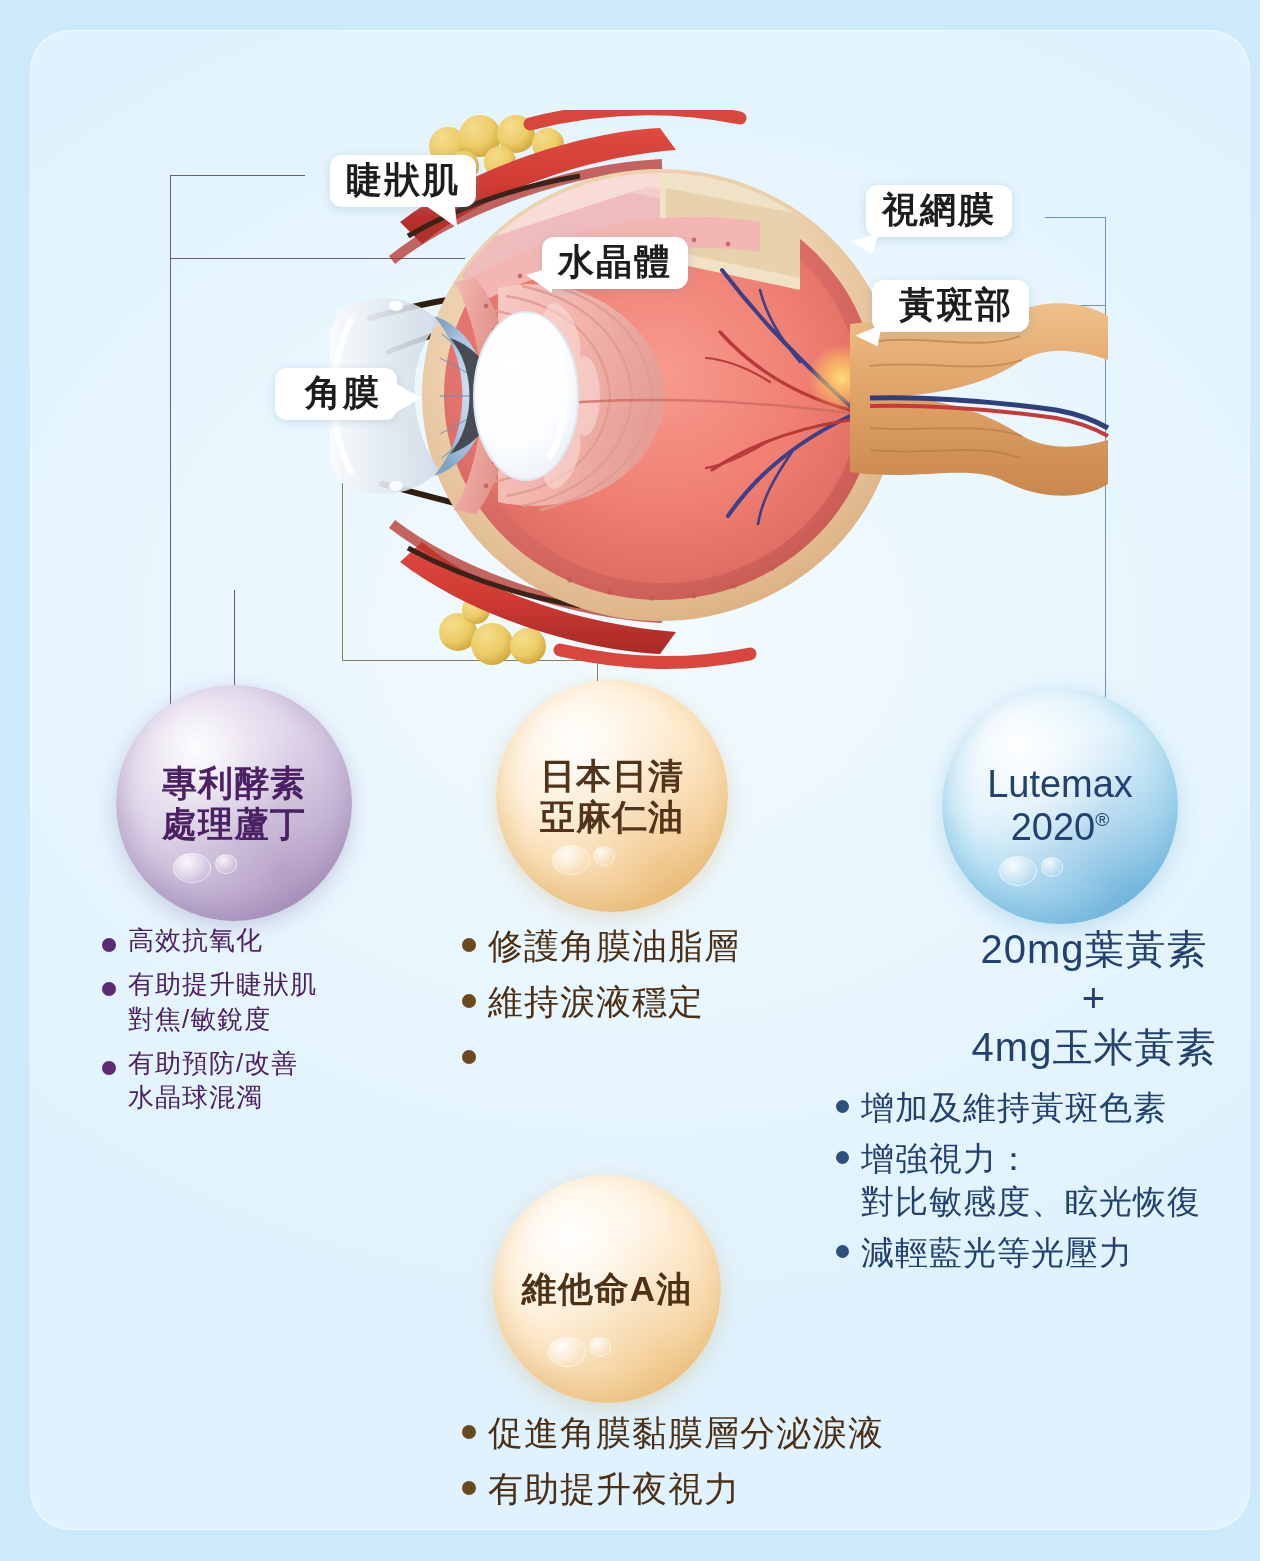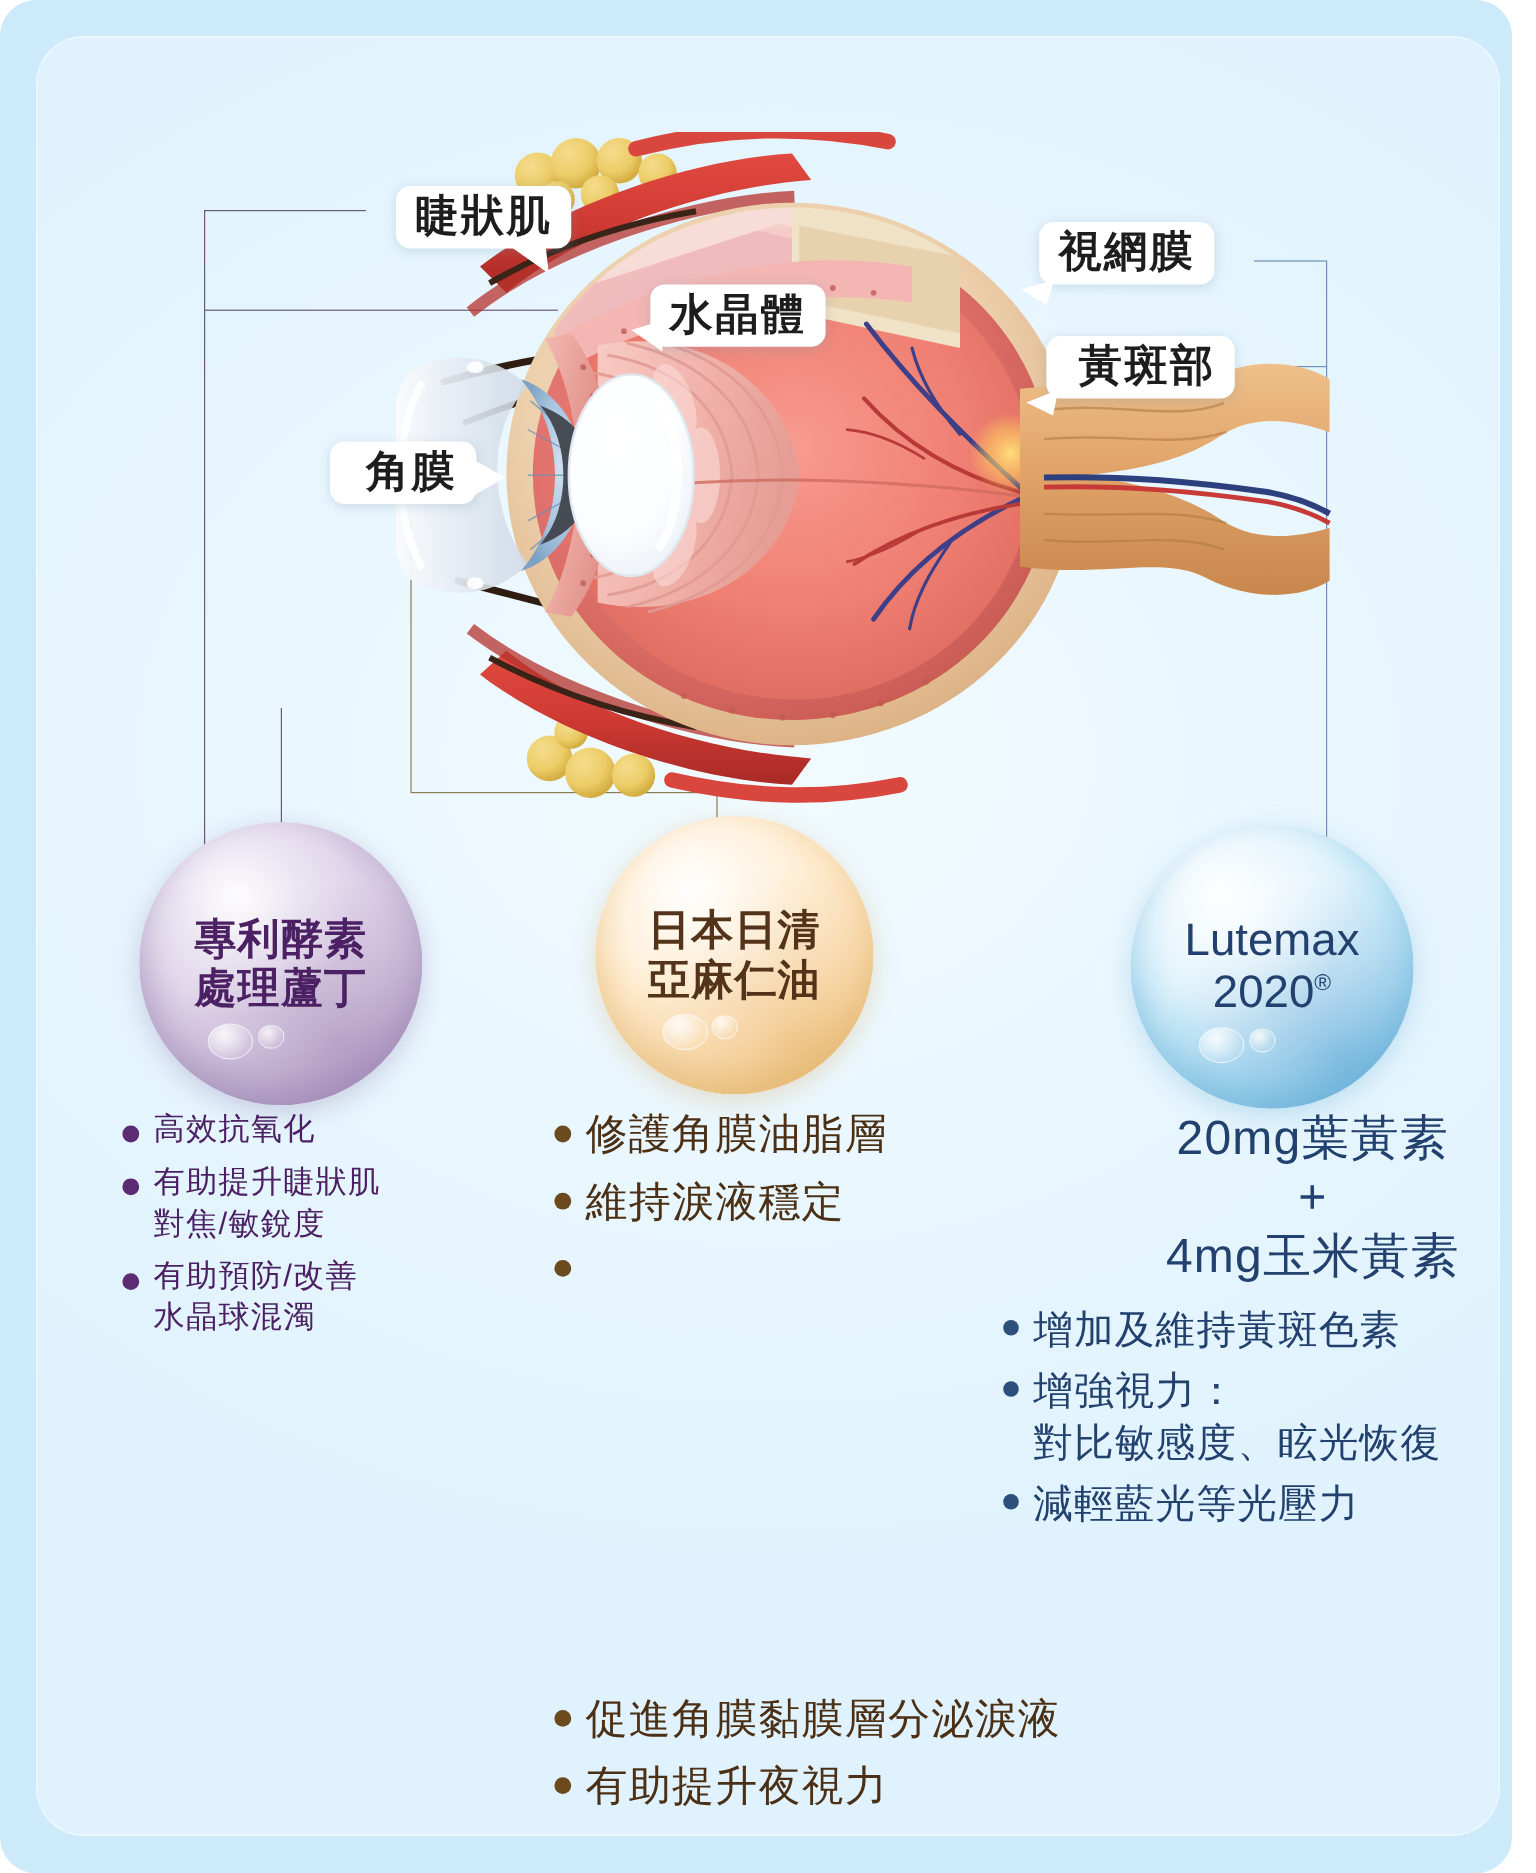--- a/index.html
+++ b/index.html
@@ -8,21 +8,20 @@
   html, body {
     width:1280px; height:1561px;
     font-family:"Liberation Sans","DejaVu Sans",sans-serif;
     overflow:hidden;
   }
 
   #page {
     position:relative;
     width:1260px; height:1561px;
     background:#cdeafa;
-    border-radius:30px;
   }
 
   
   #panel {
     position:absolute;
     left:30px; top:30px;
     width:1220px; height:1500px;
     border-radius:40px;
     background:
       radial-gradient(ellipse 900px 700px at 50% 40%, #f1fbff 0%, #eaf7fe 45%, #dff2fd 100%);
@@ -518,20 +517,25 @@
       <span class="minibub m1"></span>
       <span class="minibub m2"></span>
     </div>
 
     <div class="bubble" id="bubble-lutemax">
       <span class="btxt"><span>Lutemax</span><br><span>2020</span><sup>®</sup></span>
       <span class="minibub m1"></span>
       <span class="minibub m2"></span>
     </div>
 
+    <div class="bubble" id="bubble-vita">
+      <span class="btxt">維他命A油</span>
+      <span class="minibub m1"></span>
+      <span class="minibub m2"></span>
+    </div>
 
     <div class="blist" id="list-rutin">
       <div class="bitem">
         <span class="dot"></span>
         <span class="btext">高效抗氧化</span>
       </div>
       <div class="bitem">
         <span class="dot"></span>
         <span class="btext">有助提升睫狀肌
 對焦/敏銳度</span>

